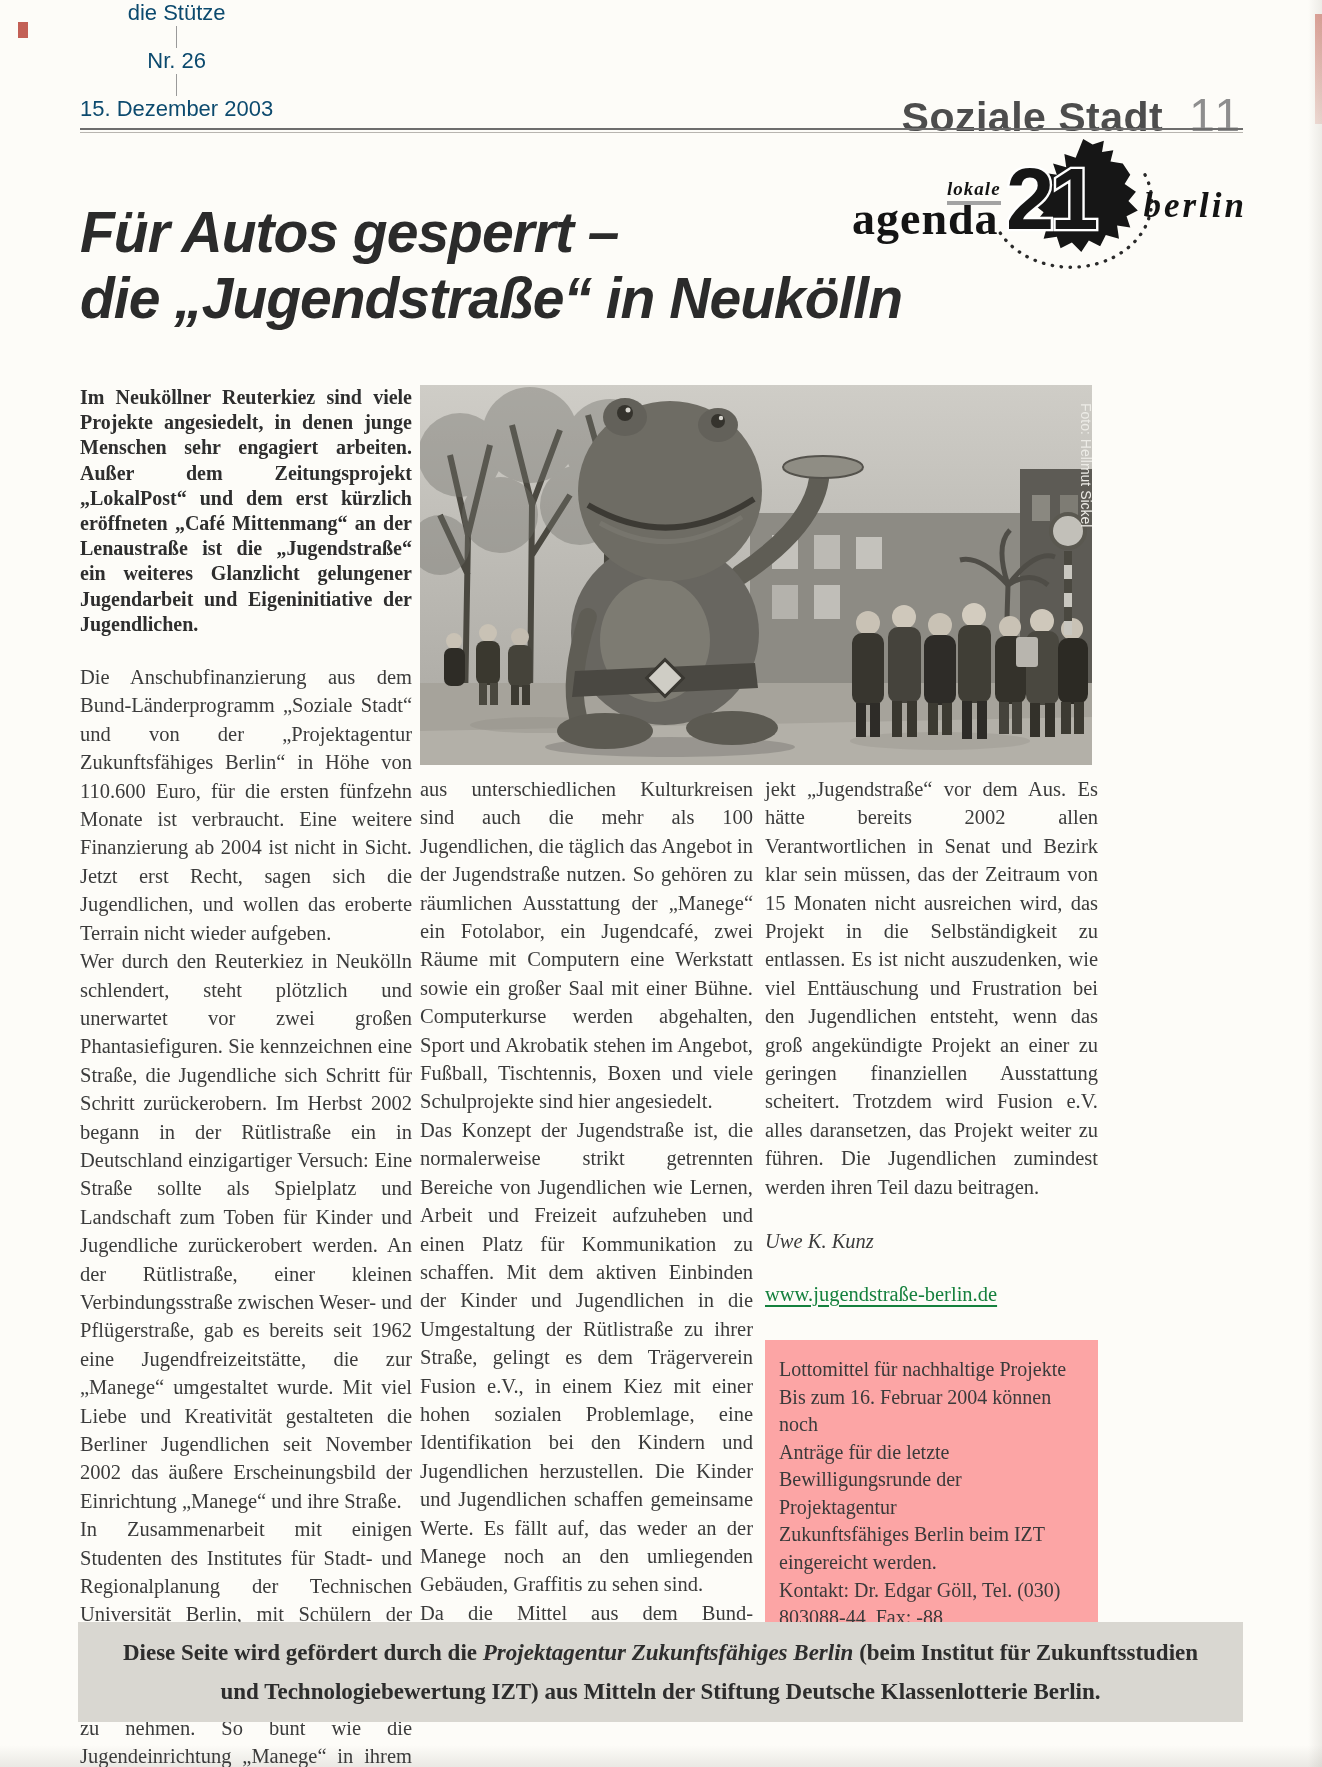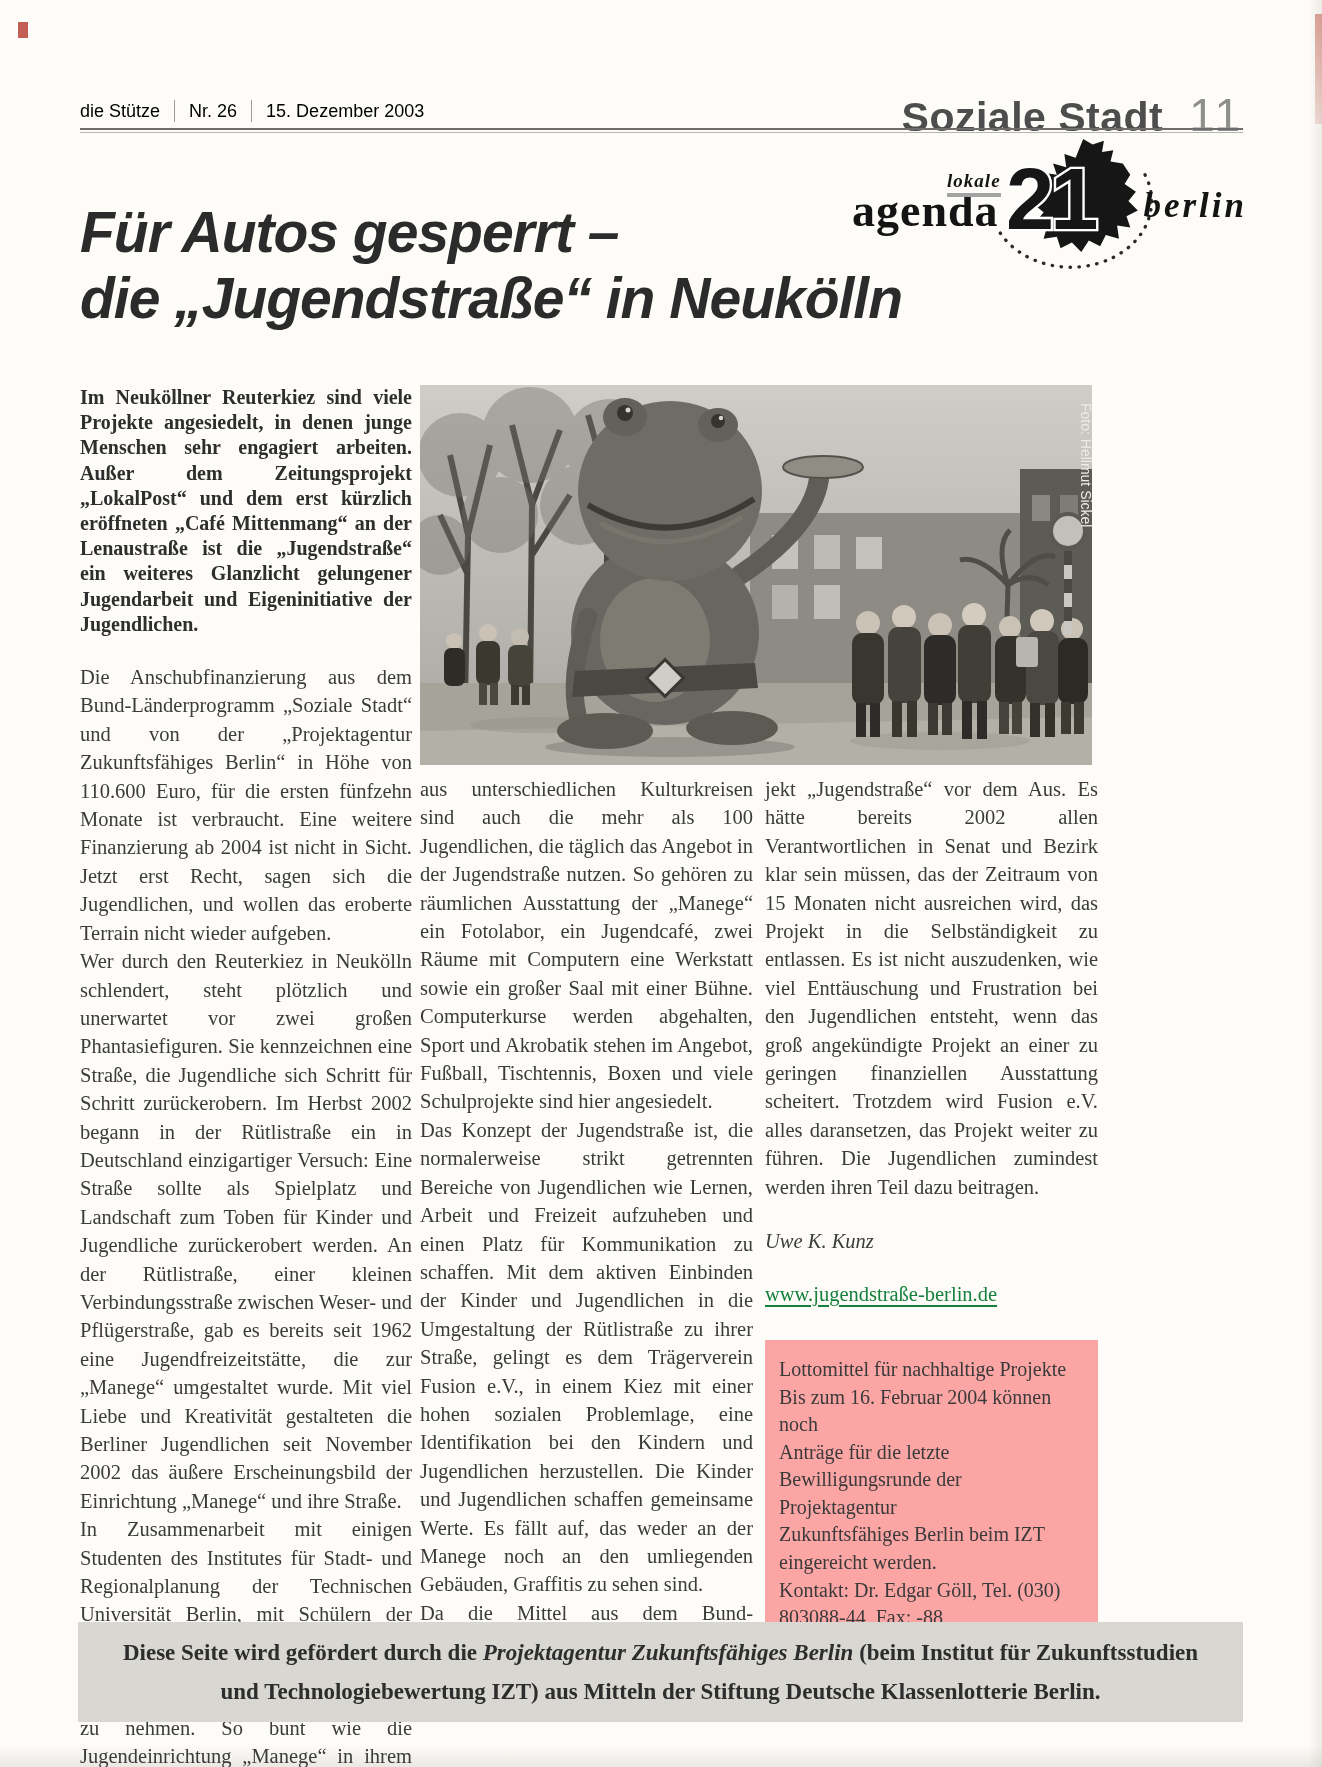--- a/index.html
+++ b/index.html
@@ -12,29 +12,29 @@
   
   .scan-mark{position:absolute;left:18px;top:22px;width:10px;height:16px;background:#b9443a;opacity:.85;}
   .scan-edge-right{position:absolute;right:0;top:14px;width:7px;height:110px;background:linear-gradient(#d98c80,#f2d8d1);opacity:.8;}
   .scan-edge-bottom{position:absolute;left:0;right:0;bottom:0;height:22px;background:linear-gradient(rgba(0,0,0,0),rgba(120,115,105,.14));}
   .scan-edge-side{position:absolute;right:0;top:0;bottom:0;width:14px;background:linear-gradient(to left,rgba(120,115,105,.12),rgba(0,0,0,0));}
 
   
   .masthead{position:absolute;left:80px;top:76px;width:1163px;height:56px;font-family:"Liberation Sans",sans-serif;}
   .mast-rule{position:absolute;left:0;right:0;bottom:2px;height:2px;background:#6d6d6d;}
   .mast-rule::after{content:"";position:absolute;left:0;right:0;top:4px;height:1px;background:#b8b5b0;}
-  .mast-left{position:absolute;left:0;bottom:10px;font-size:18px;color:#000000;display:flex;align-items:center;}
+  .mast-left{position:absolute;left:0;bottom:10px;font-size:22px;color:#0c4a6e;display:flex;align-items:center;flex-direction:column;}
   .mast-sep{display:inline-block;width:1px;height:22px;background:#9a9a9a;margin:0 14px;}
   .mast-right{position:absolute;right:0;bottom:-6px;display:flex;align-items:flex-end;margin-top:43px;}
   .section-title{font-size:41px;font-weight:bold;color:#4d4d4d;letter-spacing:.5px;line-height:1;}
   .page-number{font-size:46px;color:#8e8e8e;letter-spacing:3px;margin-left:26px;line-height:1;}
 
   
   .logo{position:absolute;left:852px;top:136px;width:395px;height:132px;display:flex;align-items:center;}
-  .logo-agenda{position:relative;font-family:"Liberation Serif",serif;font-weight:bold;font-size:46px;color:#141414;letter-spacing:1px;top:8px;}
+  .logo-agenda{position:relative;font-family:"Liberation Serif",serif;font-weight:bold;font-size:46px;color:#141414;letter-spacing:1px;top:16px;}
   .logo-lokale{position:absolute;top:-14px;right:-2px;font-size:19px;font-style:italic;font-weight:bold;border-bottom:4px solid #a3a3a3;padding-bottom:1px;}
   .logo-map{margin:0 -10px;}
   .logo-berlin{font-family:"Liberation Serif",serif;font-style:italic;font-weight:bold;font-size:35px;color:#141414;letter-spacing:3px;top:4px;position:relative;}
 
   
   .headline{position:absolute;left:80px;top:200px;margin:0;font-family:"Liberation Sans",sans-serif;
     font-size:57px;line-height:1.15;font-weight:bold;color:#2b2b2b;letter-spacing:-1px;font-style:italic;}
 
   
   .col{position:absolute;font-size:20.5px;line-height:28.4px;text-align:justify;hyphens:auto;}

